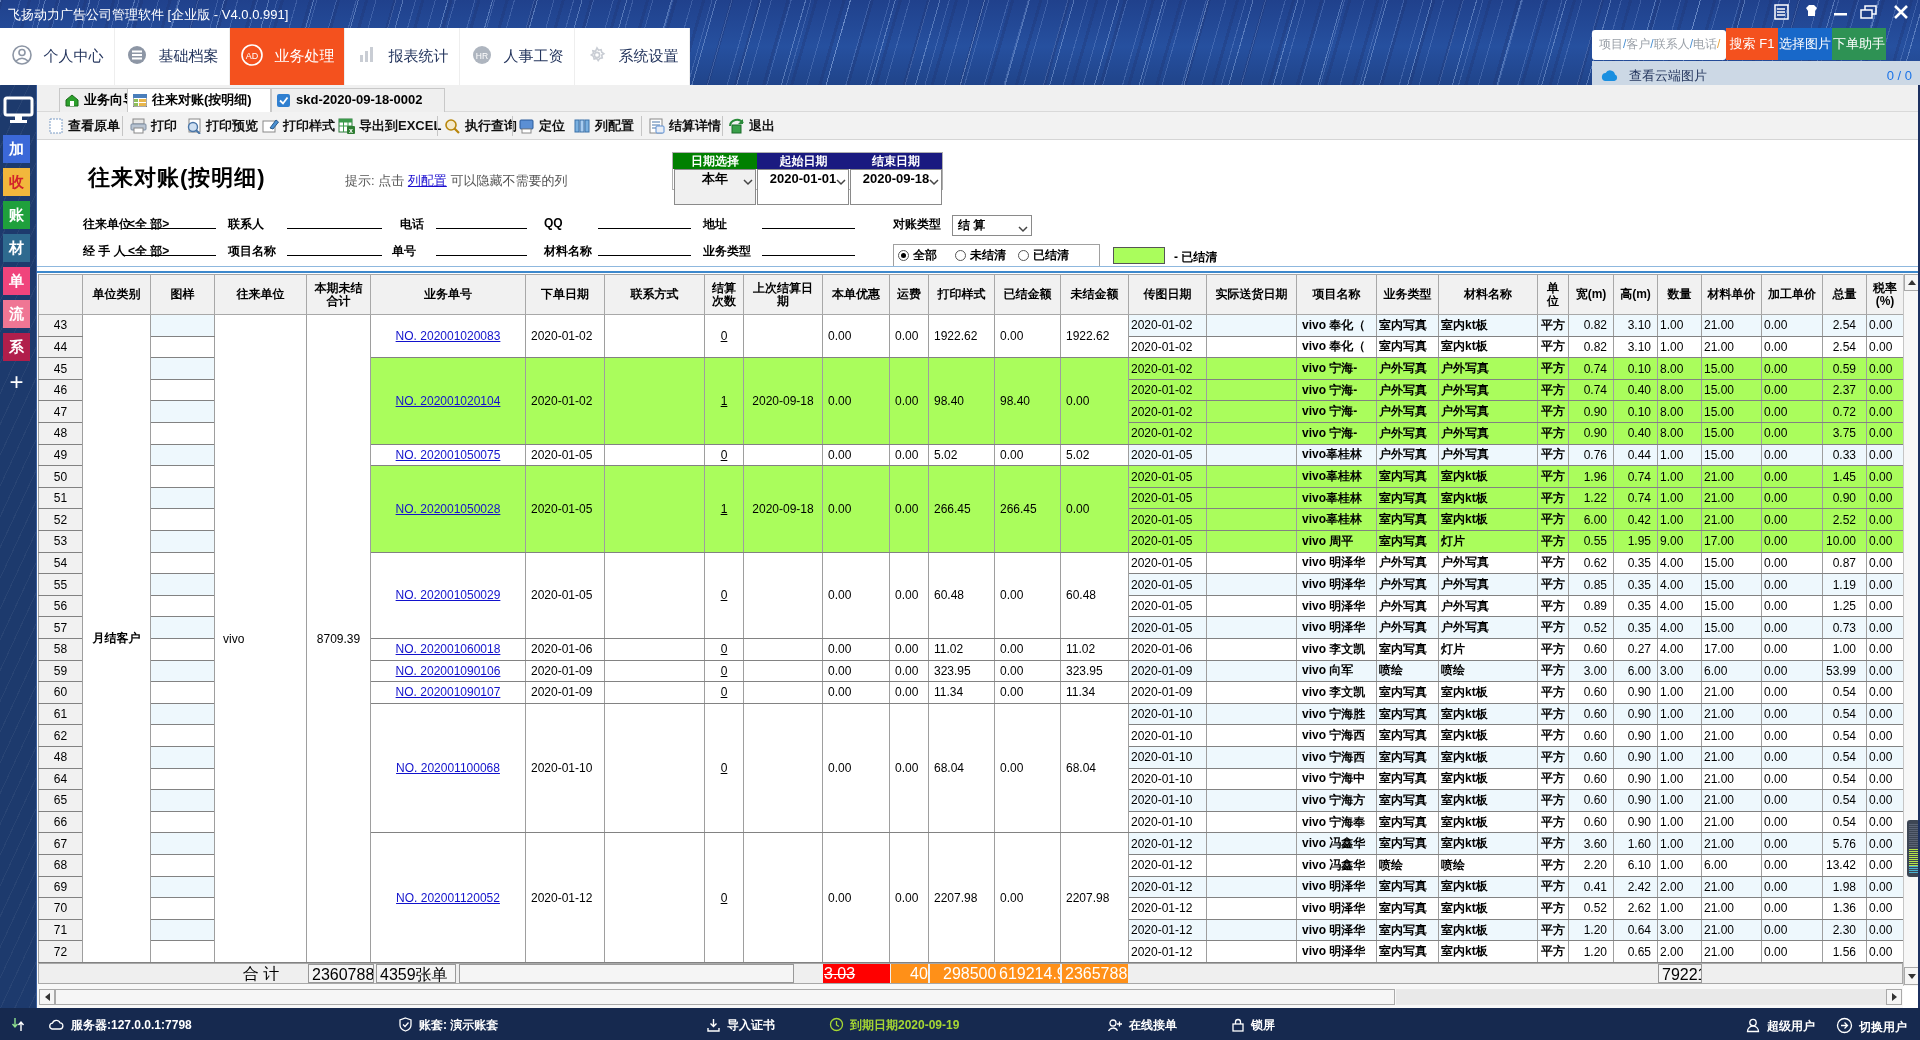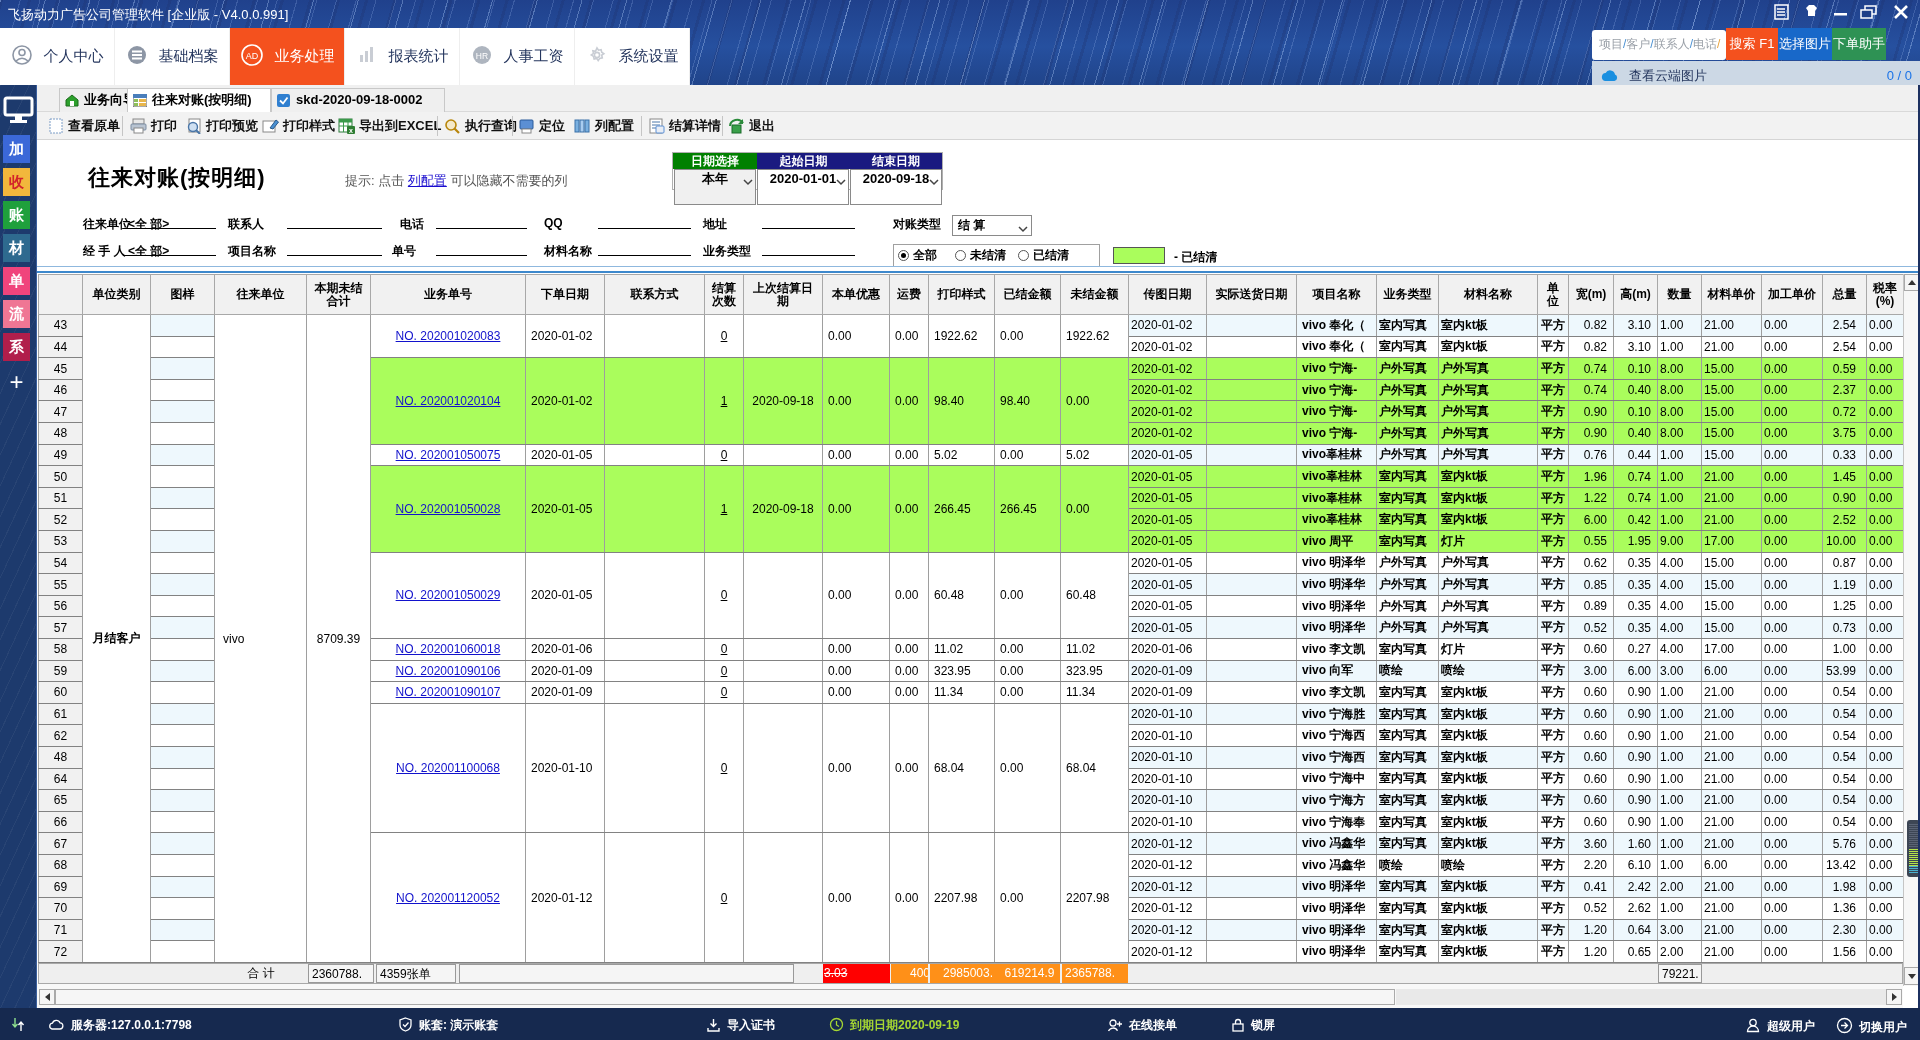--- a/index.html
+++ b/index.html
@@ -67,21 +67,21 @@
 #legend,#radiobox,#cmb,.dpc{font-weight:bold}
 #grid td.lf{text-align:left;padding-left:5px}
 #grid td.lf2{text-align:left;padding-left:2px}
 #grid td.rt{text-align:right;padding-right:6px}
 #grid td.rt2{text-align:right;padding-right:10px}
 #grid td.ct{text-align:center}
 #grid td.dt{text-align:left;padding-left:2px}
 #grid td.dt2{text-align:left;padding-left:5px}
 .lnk{color:#1212cc;text-decoration:underline}
 .u{text-decoration:underline}
-#totrow{left:38px;top:963px;width:1865px;height:21px;background:#efefef;border:1px solid #a8a8a8;font-size:12px}
+#totrow{left:38px;top:963px;width:1865px;height:21px;background:#efefef;border:1px solid #a8a8a8;font-size:16px}
 .tc{position:absolute;top:0;height:19px;line-height:19px;text-align:center;overflow:hidden;white-space:nowrap}
 #vscroll{left:1903px;top:274px;width:17px;height:712px;background:#f7f7f7;border-left:1px solid #c5c5c5}
 #hscroll{left:37px;top:984px;width:1866px;height:24px;background:#f8f8f8}
 .sbtn{position:absolute;background:#f5f5f5;border:1px solid #a9a9a9;display:flex;align-items:center;justify-content:center}
 #statusbar{left:0;top:1008px;width:1920px;height:32px;background:#16294f;color:#fff;font-size:12px}
 .st{position:absolute;top:9px;white-space:nowrap;font-weight:bold}
 .st svg{vertical-align:-3px;margin-right:6px}
 .tri-u{width:0;height:0;border-left:4px solid transparent;border-right:4px solid transparent;border-bottom:5px solid #333}
 .tri-d{width:0;height:0;border-left:4px solid transparent;border-right:4px solid transparent;border-top:5px solid #333}
 .tri-l{width:0;height:0;border-top:4px solid transparent;border-bottom:4px solid transparent;border-right:5px solid #333}

